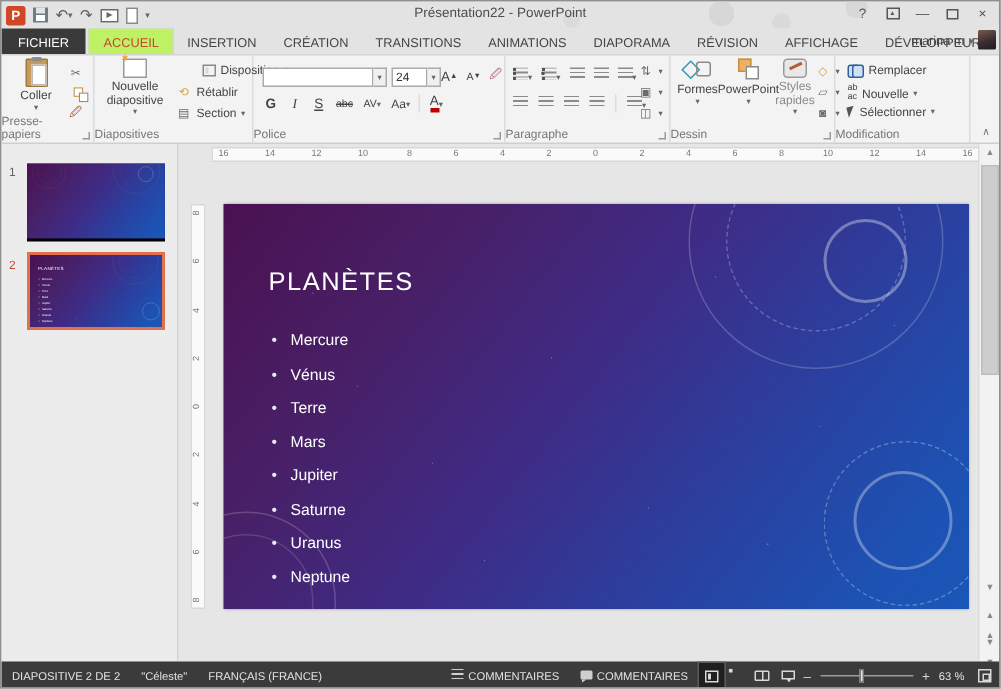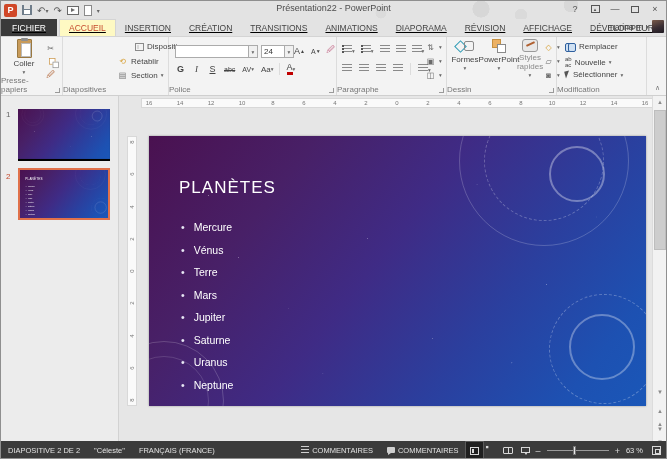--- a/index.html
+++ b/index.html
@@ -25,24 +25,24 @@
   .scricon:after{content:"";position:absolute;left:3px;top:1px;border-left:4px solid #6a6a6a;border-top:2px solid transparent;border-bottom:2px solid transparent;}
   .tinyarrow{font-size:6px;color:#666;}
   #title-text{position:absolute;left:0;right:0;top:2px;text-align:center;font-size:9px;color:#4d4d4d;}
   .winctl{position:absolute;right:2px;top:1px;display:flex;gap:2px;}
   .winctl .wbtn{width:18px;height:14px;display:inline-flex;align-items:center;justify-content:center;
     font-size:9px;color:#555;}
   .wbtn .box{width:8px;height:7px;border:1px solid #555;}
   .wbtn .ribbox{width:9px;height:8px;border:1px solid #555;position:relative;font-size:5px;line-height:7px;text-align:center;}
 
   
-  #tabrow{position:absolute;left:0;top:18px;width:100%;height:17px;background:#e3e3e3;display:flex;align-items:flex-start;text-decoration:underline;}
+  #tabrow{position:absolute;left:0;top:18px;width:100%;height:17px;background:#e3e3e3;display:flex;align-items:flex-start;}
   .tab{height:17px;padding:0 9px;display:flex;align-items:center;font-size:8.5px;color:#444;cursor:default;}
   .tab.file{background:#3a3a3a;color:#fff;margin-right:2px;padding:0 11px;}
-  .tab.active{background:#fef9c3;color:#c5492c;border:1px solid #d4d4d4;border-bottom:none;}
+  .tab.active{background:#bef264;color:#c5492c;border:1px solid #d4d4d4;border-bottom:none;}
   #account{position:absolute;right:2px;top:19px;display:flex;align-items:center;gap:3px;font-size:8.5px;color:#444;}
   #avatar{width:12px;height:13px;border-radius:1px;background:linear-gradient(160deg,#7a5a4a 0%,#3a2e33 55%,#1f1a22 100%);}
 
   
   #ribbon{position:absolute;left:0;top:35px;width:100%;height:60px;background:#f3f3f3;border-bottom:1px solid #cfcfcf;border-top:1px solid #d4d4d4;}
   .grp{position:absolute;top:0;height:58px;border-right:1px solid #dcdcdc;}
   .grp-label{position:absolute;left:0;right:8px;bottom:1px;text-align:left;font-size:8px;color:#777;}
   .dlg{position:absolute;right:2px;bottom:2px;width:5px;height:5px;border-right:1px solid #9a9a9a;border-bottom:1px solid #9a9a9a;}
   .bigbtn{position:absolute;top:2px;display:flex;flex-direction:column;align-items:center;font-size:8px;color:#444;text-align:center;line-height:1.1;}
   .rowbtn{position:absolute;display:flex;align-items:center;gap:3px;font-size:8px;color:#444;white-space:nowrap;}
@@ -224,20 +224,25 @@
           </span>
         </div>
       <div class="rowbtn" style="left:44px;top:33px;">
           <span class="smico" style="color:#b06030;">🖉</span>
         </div>
       <div class="grp-label">Presse-papiers</div>
       <div class="dlg"></div>
     </div>
 
     <div class="grp" style="left:62px;width:106px;">
+      <div class="bigbtn" style="left:5px;width:44px;">
+        <span class="newslide-ic"></span>
+        <span>Nouvelle diapositive</span>
+        <span class="drop">▾</span>
+      </div>
       <div class="rowbtn" style="left:72px;top:5px;">
         <span class="vi-normal" style="border-color:#8a8a8a;"></span>
         <span>Disposition</span>
           <span class="drop">▾</span>
       </div>
       <div class="rowbtn" style="left:54px;top:19px;">
         <span class="smico" style="color:#d8a33d;">⟲</span>
         <span>Rétablir</span>
       </div>
       <div class="rowbtn" style="left:54px;top:33px;">

